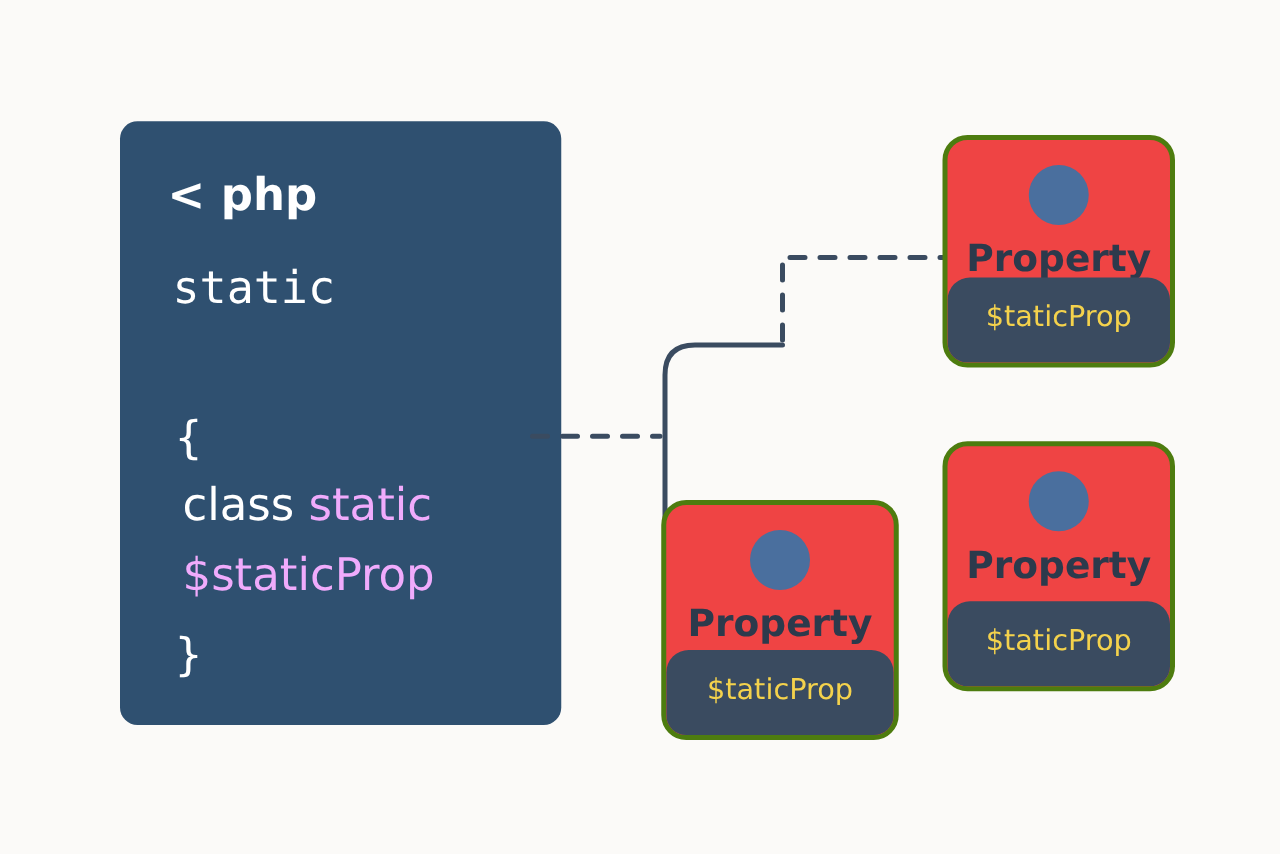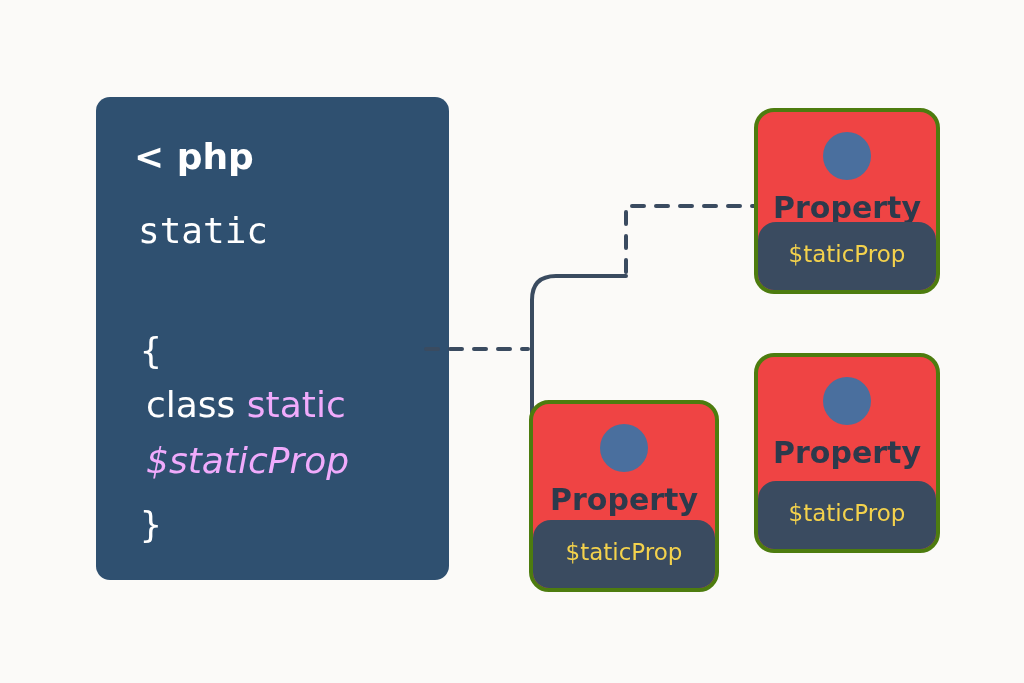--- a/index.html
+++ b/index.html
@@ -52,21 +52,21 @@
 <body>
 
 <div class="code-panel">
   <div class="code-line sans" style="left:38px; top:42px; font-weight:bold;">&lt; php</div>
   <div class="code-line" style="left:42px; top:116px;">static</div>
   <div class="code-line" style="left:44px; top:236px;">{</div>
   <div class="code-line sans" style="left:50px; top:290px;">
     <span>class</span>
     <span class="hl">static</span>
   </div>
-  <div class="code-line sans hl" style="left:50px; top:346px;font-style:italic;">$staticProp</div>
+  <div class="code-line sans hl" style="left:50px; top:346px;">$staticProp</div>
   <div class="code-line" style="left:44px; top:410px;">}</div>
 </div>
 
 <svg class="wires" width="1024" height="683">
   <g fill="none" stroke="#3a4b60" stroke-width="4" stroke-linecap="round">
     <path d="M426 349 H528" stroke-dasharray="12 12"></path>
     <path d="M532 420 V300 Q532 276 556 276 H626"></path>
     <path d="M626 272 V206 H756" stroke-dasharray="12 12"></path>
   </g>
 </svg>

